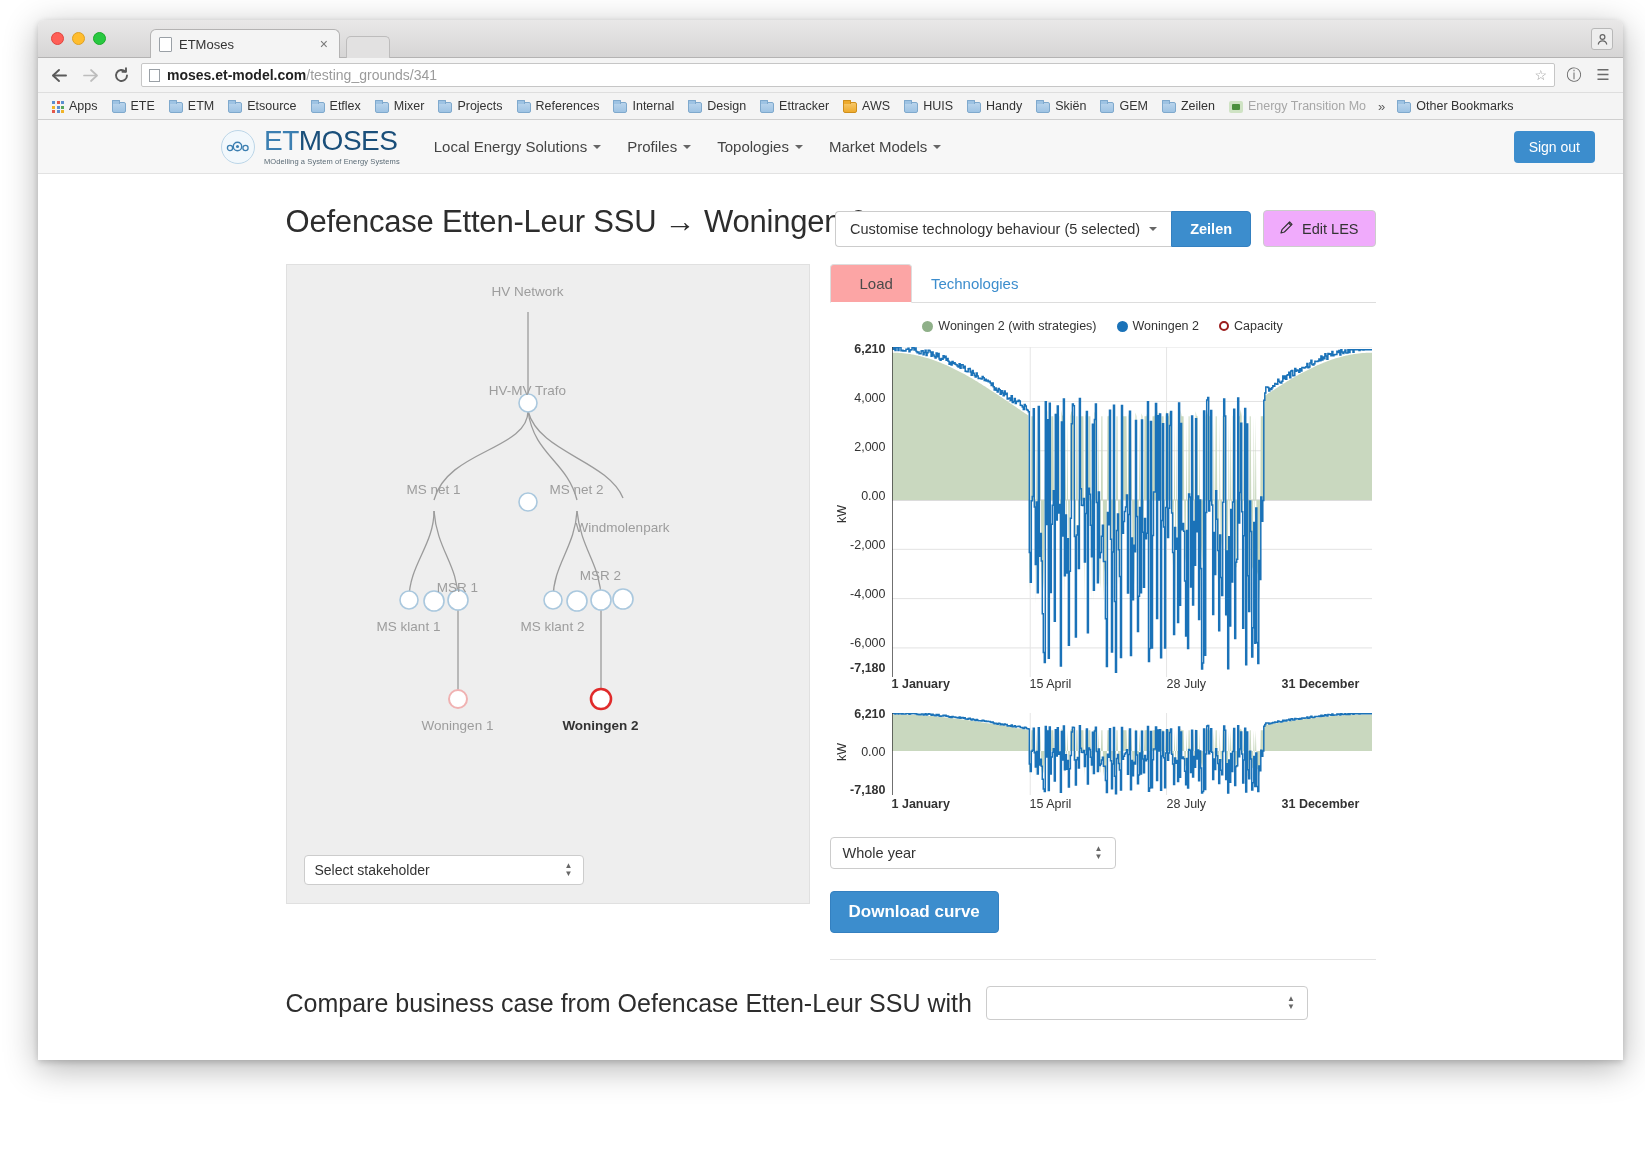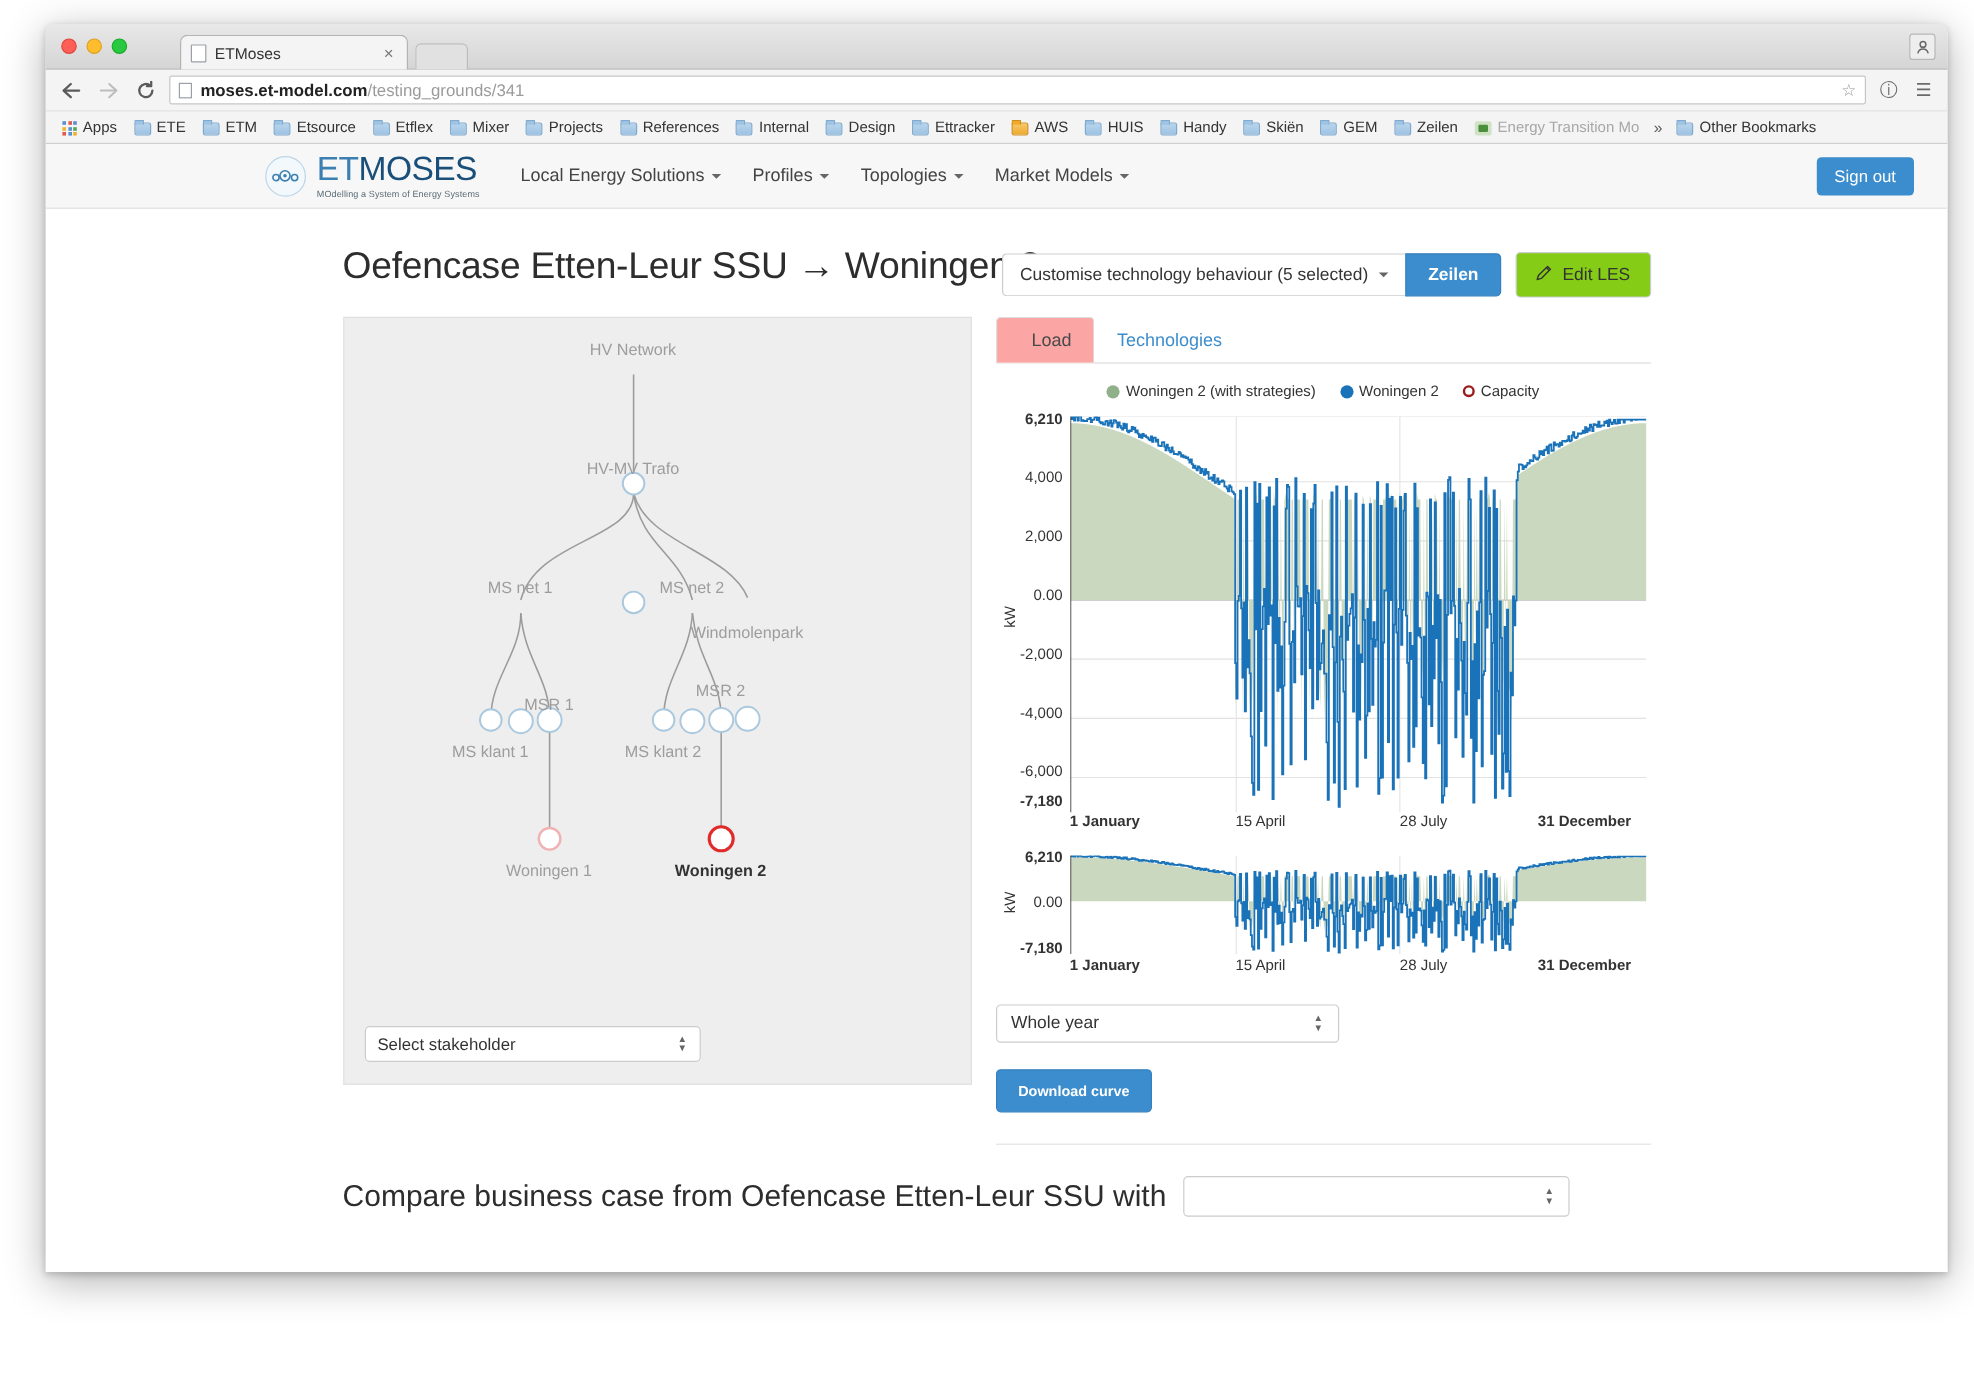--- a/index.html
+++ b/index.html
@@ -183,21 +183,21 @@
     border-radius: 4px 0 0 4px; padding: 9px 14px;
     font-size: 14.5px; color: #333;
     display: flex; align-items: center; gap: 9px;
   }
   .apply-btn {
     background: #3c8dcd; color: #fff; font-weight: bold;
     border: 1px solid #3480c0; border-radius: 0 4px 4px 0;
     padding: 9px 18px; font-size: 14.5px;
   }
   .edit-les {
-    background: #84cc16; border: 1px solid #cccccc; border-radius: 4px;
+    background: #f0abfc; border: 1px solid #cccccc; border-radius: 4px;
     padding: 9px 16px; font-size: 14.5px; color: #333;
     display: flex; align-items: center; gap: 8px;
   }
 
   .columns { display: flex; gap: 20px; margin-top: 24px; align-items: flex-start; }
 
   
   .topology {
     width: 524px; height: 640px;
     background: #eeeeee;
@@ -254,21 +254,21 @@
   .period-select {
     margin-top: 24px; width: 286px; height: 32px;
     background: #fff; border: 1px solid #cccccc; border-radius: 4px;
     display: flex; align-items: center; padding: 0 12px;
     font-size: 14.5px; color: #333;
   }
   .download-btn {
     margin-top: 22px;
     background: #3c8dcd; color: #fff; font-weight: bold;
     border: 1px solid #3480c0; border-radius: 4px;
-    padding: 10px 18px; font-size: 12px; display: inline-block;
+    padding: 10px 18px; font-size: 17px; display: inline-block;
   }
   .panel-rule { margin-top: 26px; border-top: 1px solid #e3e3e3; }
 
   
   .compare-row {
     display: flex; align-items: center; gap: 14px;
     margin-top: 26px;
   }
   .compare-label { font-size: 25px; color: #2d2d2d; font-weight: 400; }
   .compare-select {

